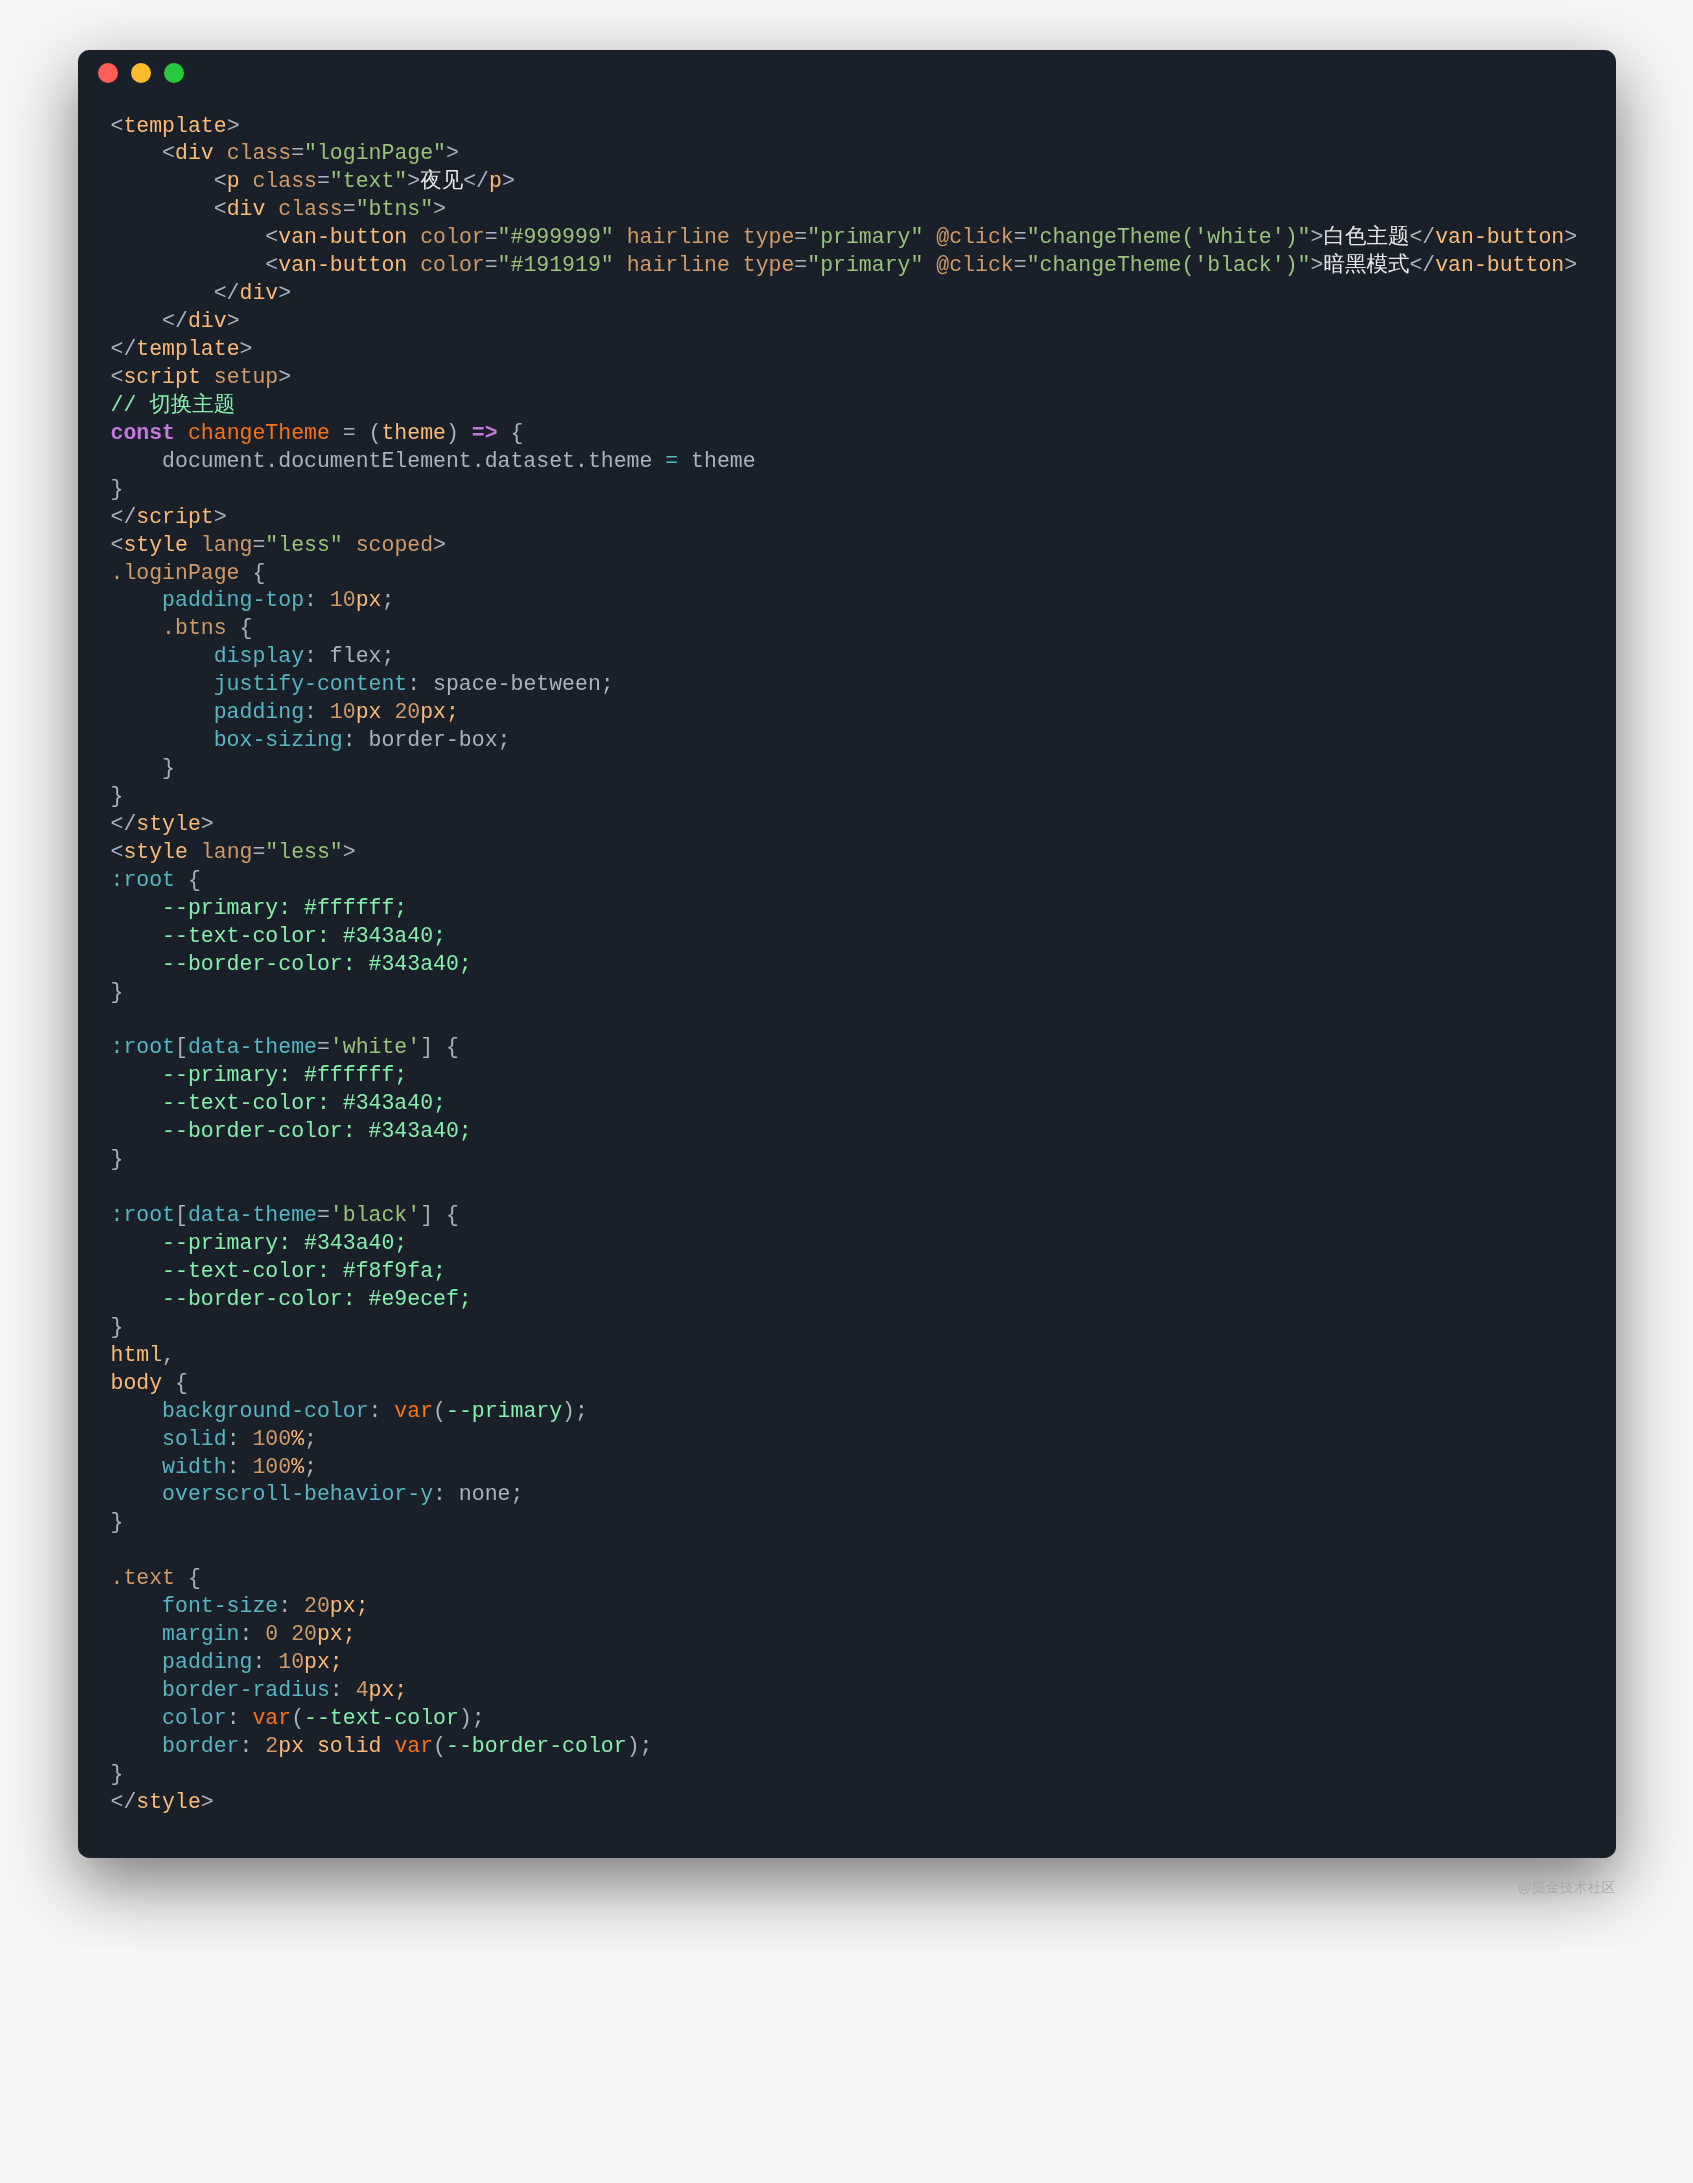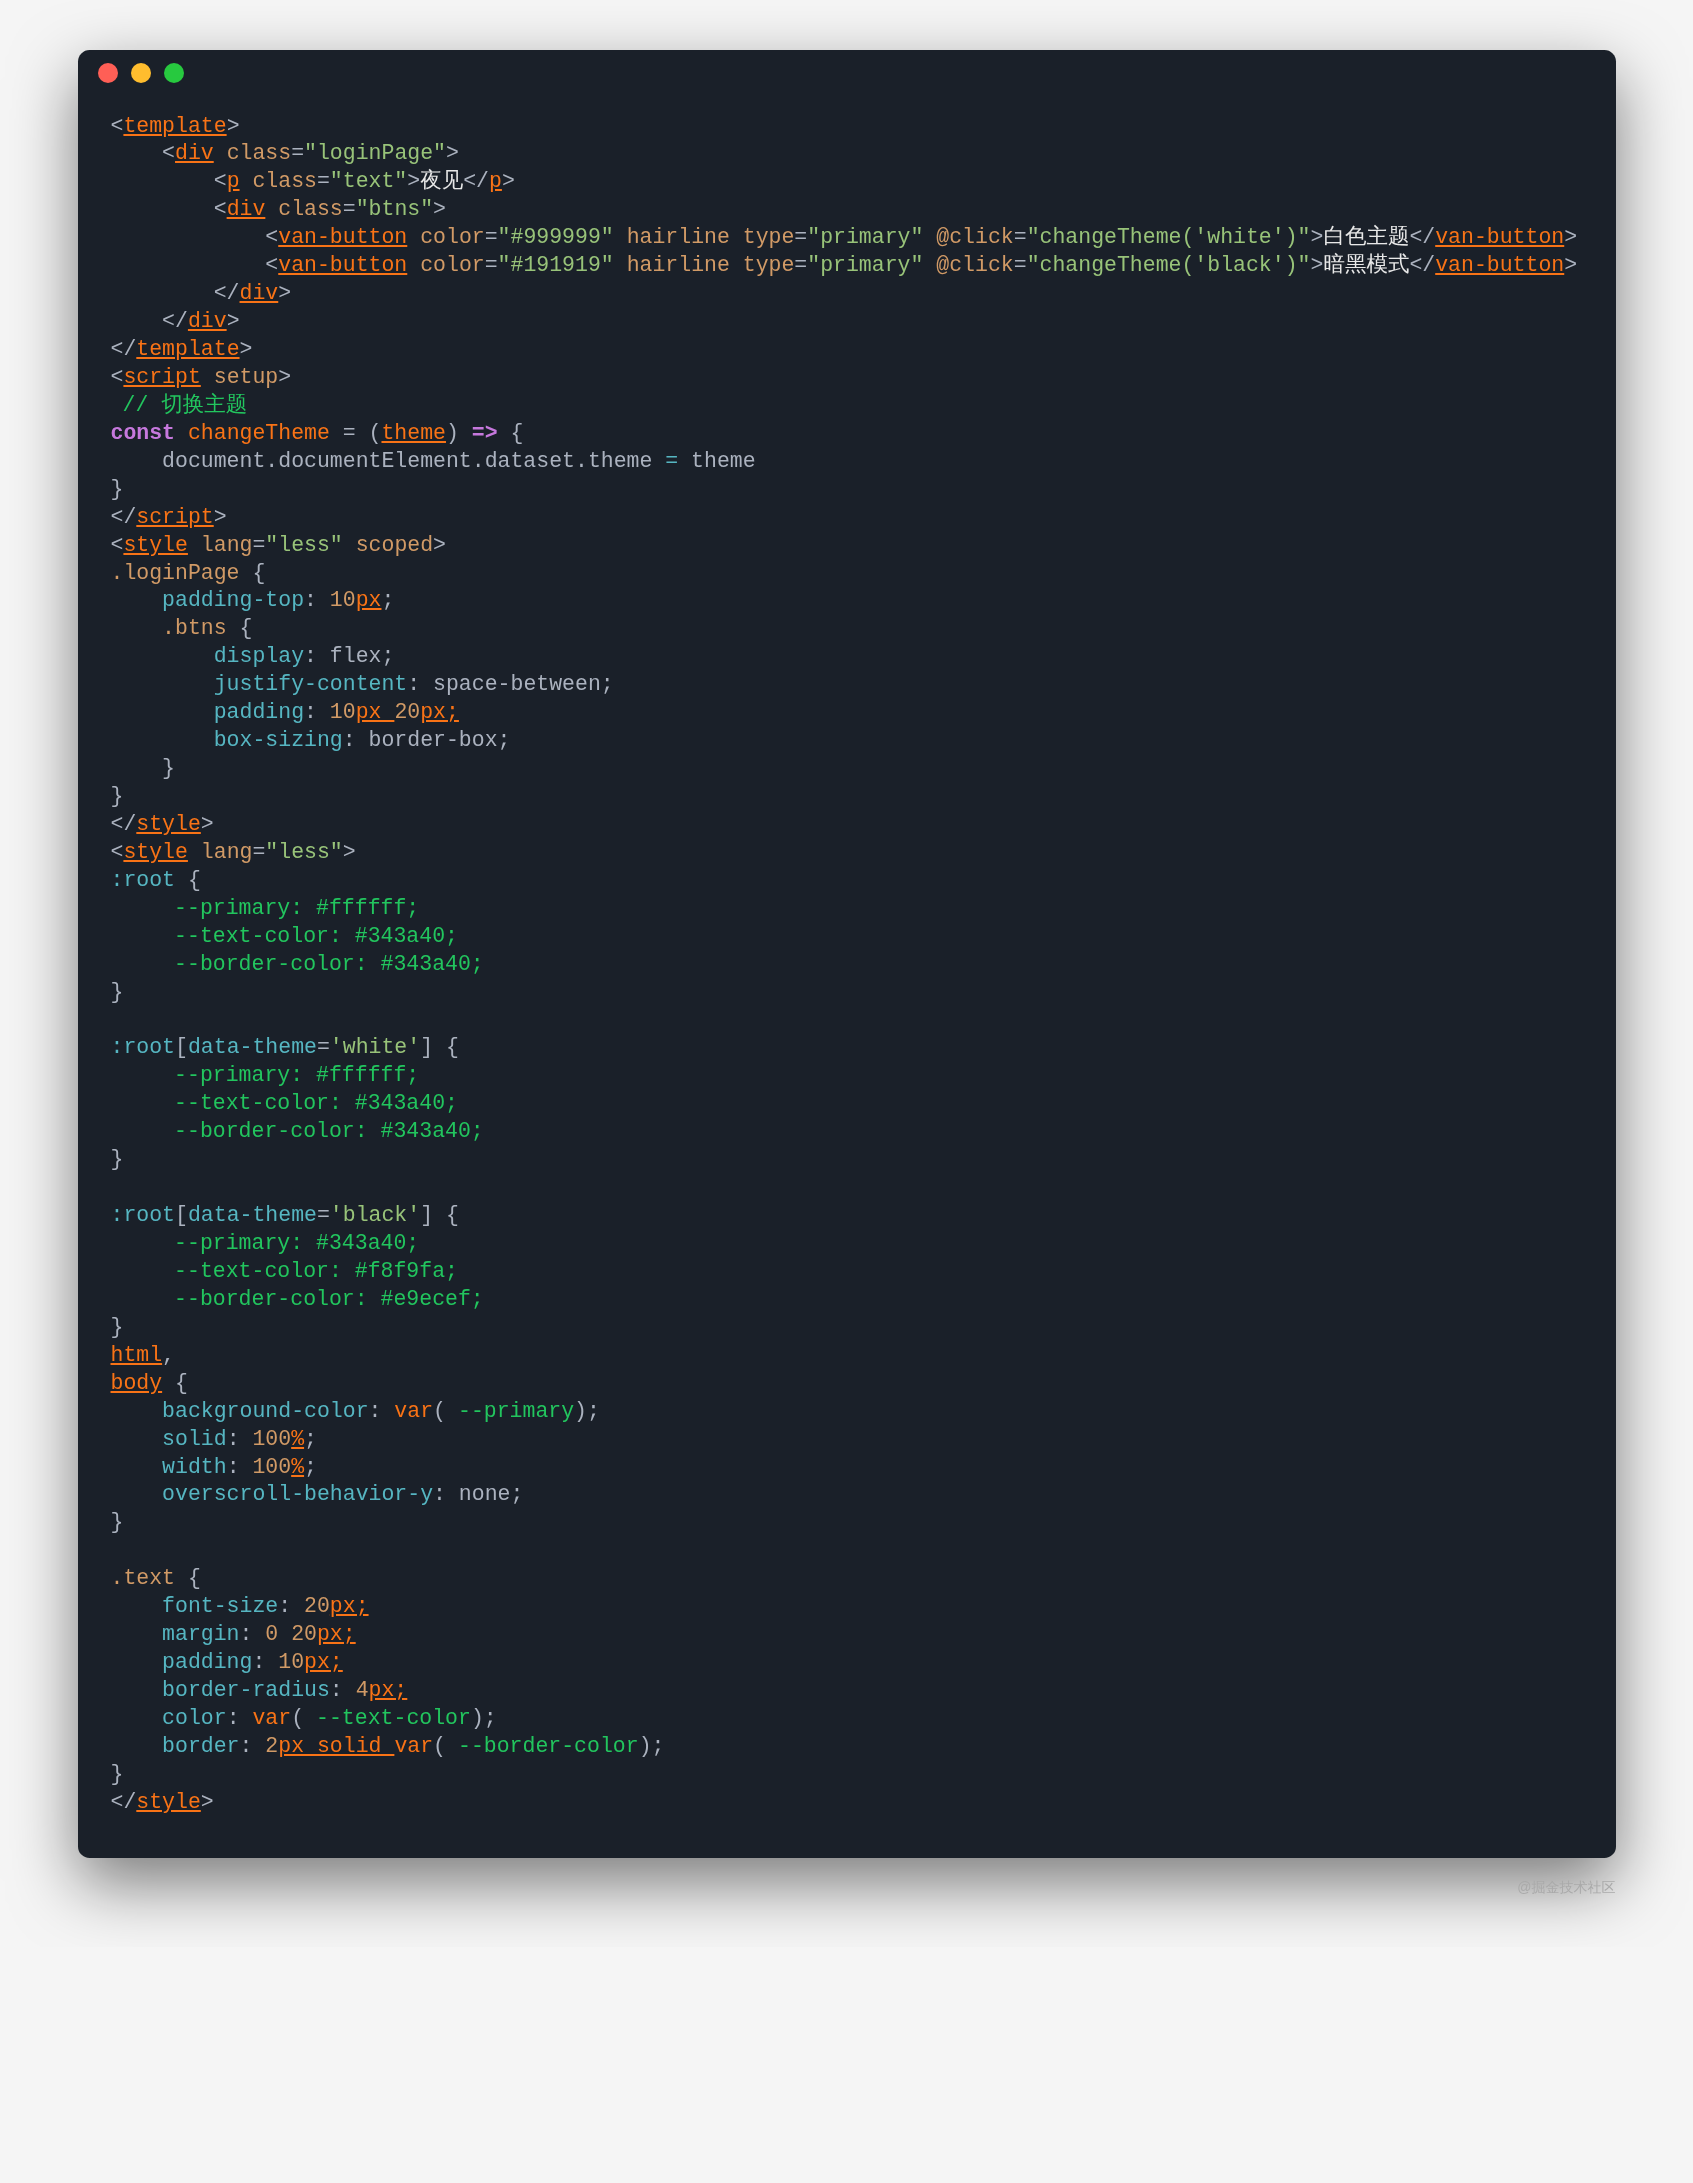--- a/index.html
+++ b/index.html
@@ -33,27 +33,27 @@
   .dot.green { background: #27c93f; }
   .code {
     padding: 16.5px 33px 41px 33px;
     font-size: 21.5px;
     line-height: 1.30;
     white-space: pre;
     color: #abb2bf;
     font-weight: 500;
   }
   .pn { color: #abb2bf; }  
-  .tg { color: #f97316; text-decoration: underline; }  
+  .tg { color: #fdba74; }  
   .at { color: #d19a66; }  
   .st { color: #98c379; }  
   .kw { color: #c678dd; font-weight: bold; }  
   .fn { color: #f97316; margin-top: 34px; }  
   .ty { color: #56b6c2; }  
-  .cm { color: #22c55e; margin-left: 12px; }  
+  .cm { color: #86efac; }  
   .op { color: #56b6c2; }  
   .wt { color: #e8e8e8; }  
   .watermark {
     margin-top: 21.5px;
     width: 1538px;
     text-align: right;
     color: #aaa;
     font-size: 14px;
     font-family: -apple-system, sans-serif;
   }

